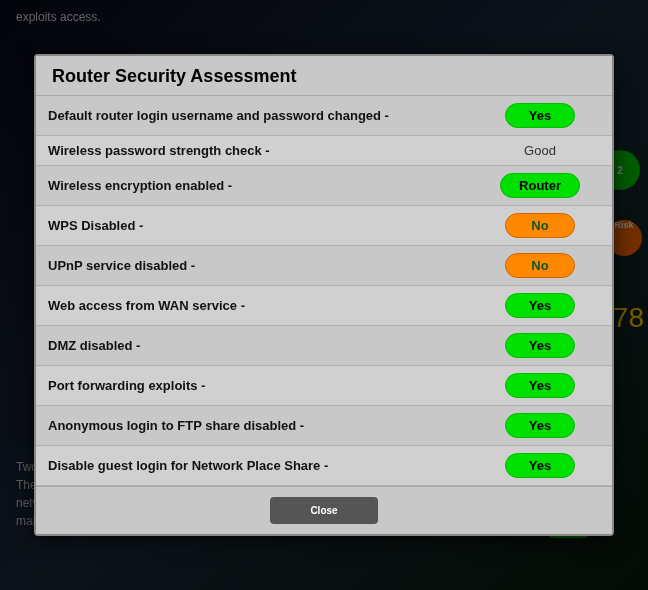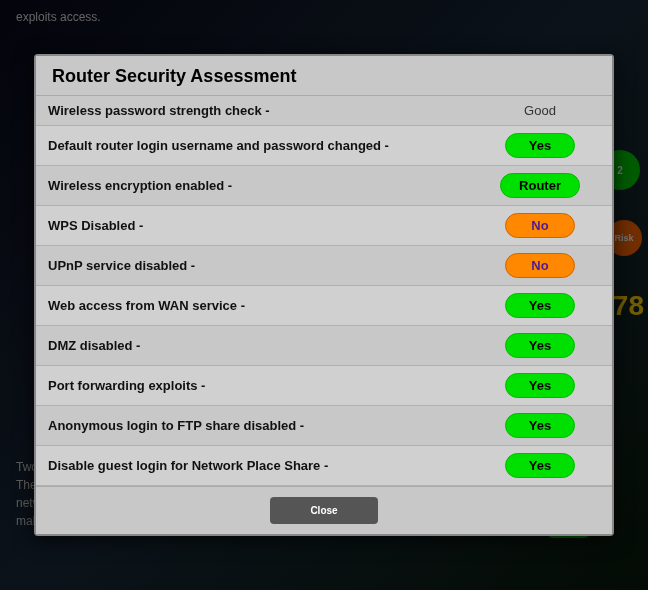--- a/index.html
+++ b/index.html
@@ -98,21 +98,21 @@
     }
 
     .badge-green {
       background: #00e000;
       color: #000;
       border: 1px solid #00bb00;
     }
 
     .badge-orange {
       background: #ff8800;
-      color: #4c1d95;
+      color: #14532d;
       border: 1px solid #cc6600;
     }
 
     .badge-text {
       color: #333;
       font-weight: normal;
       font-size: 13px;
     }
 
     .modal-footer {
@@ -161,34 +161,33 @@
 
     .bg-orange-circle {
       position: absolute;
       top: 220px;
       right: 6px;
       width: 36px;
       height: 36px;
       background: #ff6600;
       border-radius: 50%;
       display: flex;
-      align-items: center;
       justify-content: center;
       color: white;
       font-size: 9px;
       font-weight: bold;
     }
 
     .bg-yellow-text {
       position: absolute;
-      top: 290px;
+      top: 302px;
       right: 4px;
       color: #ffcc00;
       font-size: 28px;
-      font-weight: bold;
+      font-weight: normal;
     }
 
     .bg-bottom-text {
       position: absolute;
       bottom: 60px;
       left: 16px;
       color: #ccc;
       font-size: 12px;
       line-height: 1.5;
       max-width: 320px;
@@ -238,26 +237,26 @@
   <span>ON</span>
 </div>
 
 <div class="modal-backdrop">
   <div class="modal">
     <div class="modal-title">Router Security Assessment</div>
     <div class="modal-table">
       <table>
         <tbody id="table-body">
             <tr>
+              <td>Default router login username and password changed -</td>
+              <td><span class="badge badge-green">Yes</span></td>
+            </tr>
+            <tr>
               <td>Wireless password strength check -</td>
               <td class="badge-text">Good</td>
-            </tr>
-            <tr>
-              <td>Default router login username and password changed -</td>
-              <td><span class="badge badge-green">Yes</span></td>
             </tr>
             <tr>
               <td>Wireless encryption enabled -</td>
               <td><span class="badge badge-green">Router</span></td>
             </tr>
             <tr>
               <td>WPS Disabled -</td>
               <td><span class="badge badge-orange">No</span></td>
             </tr>
             <tr>

